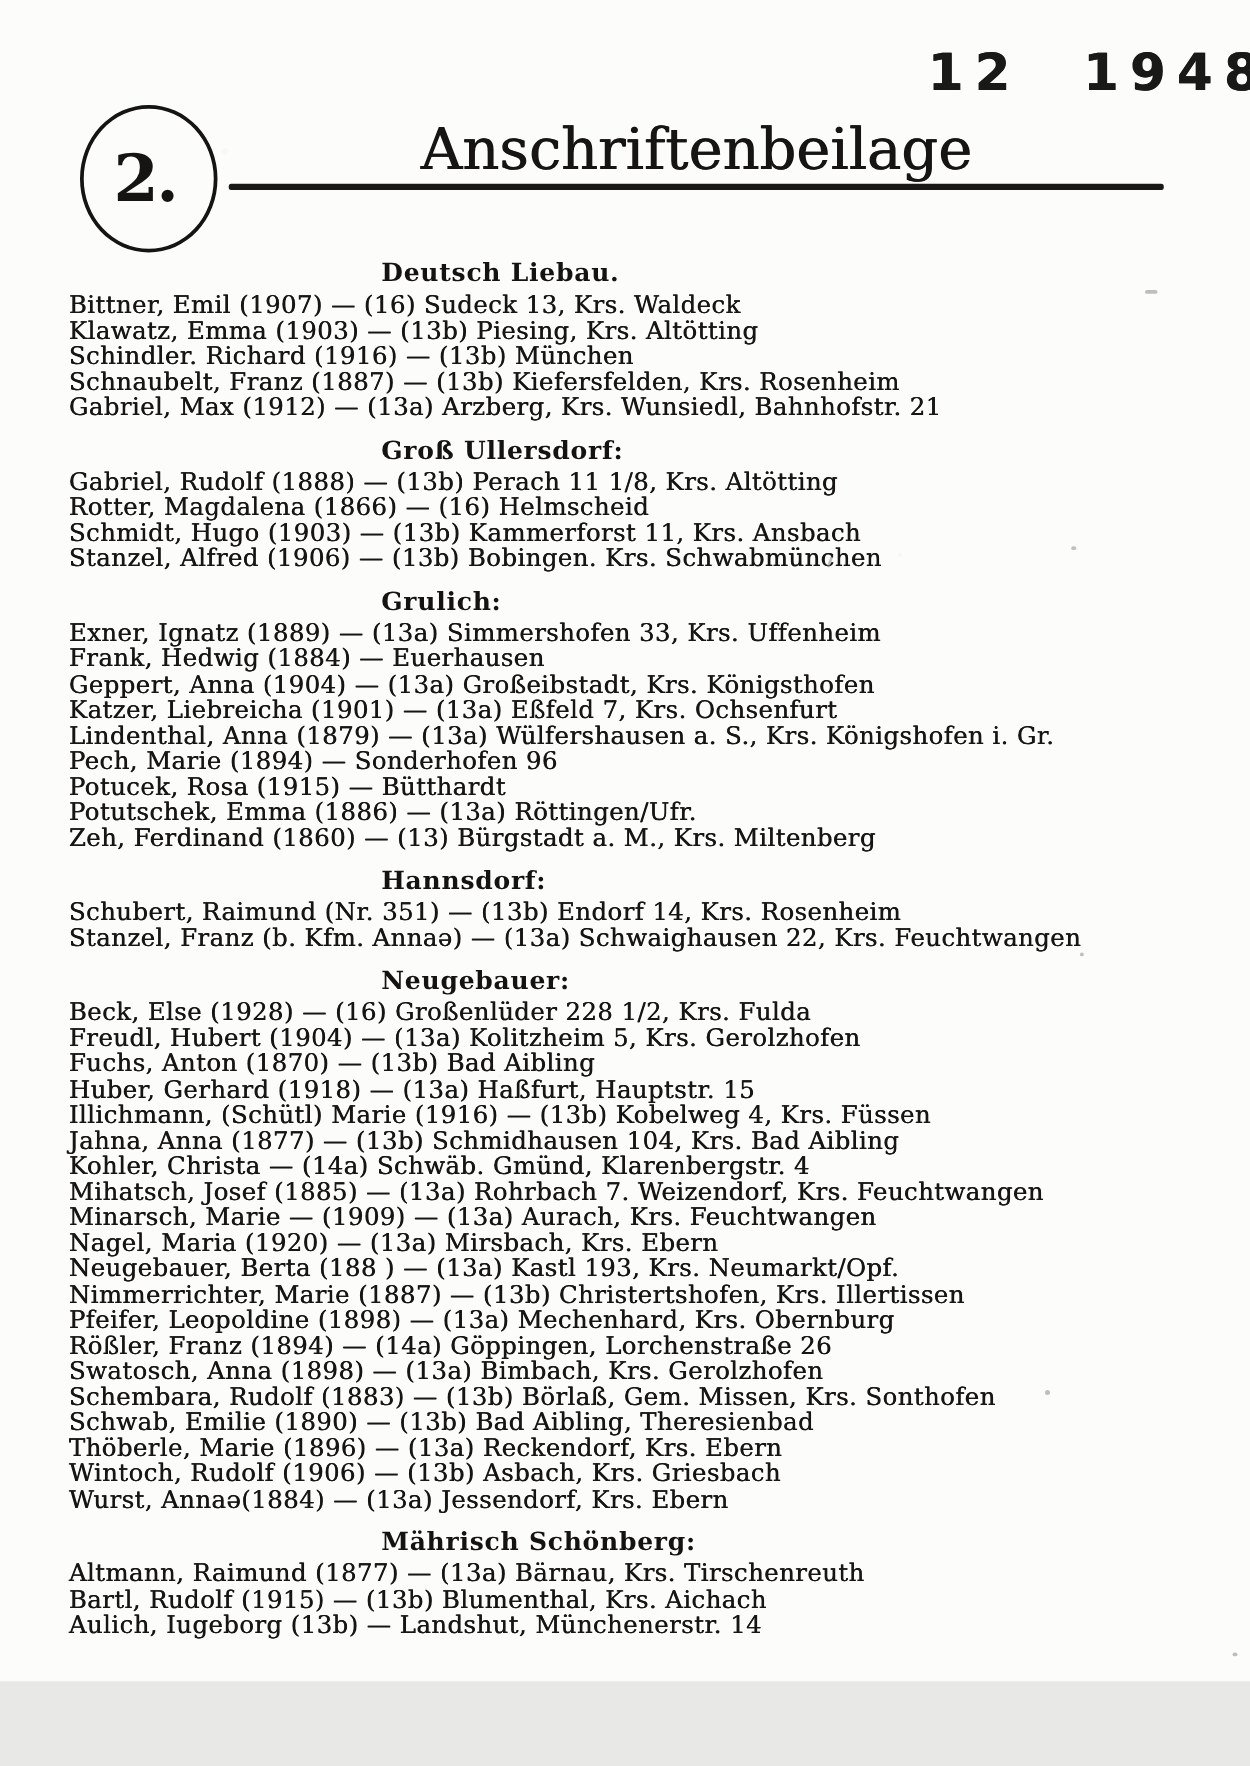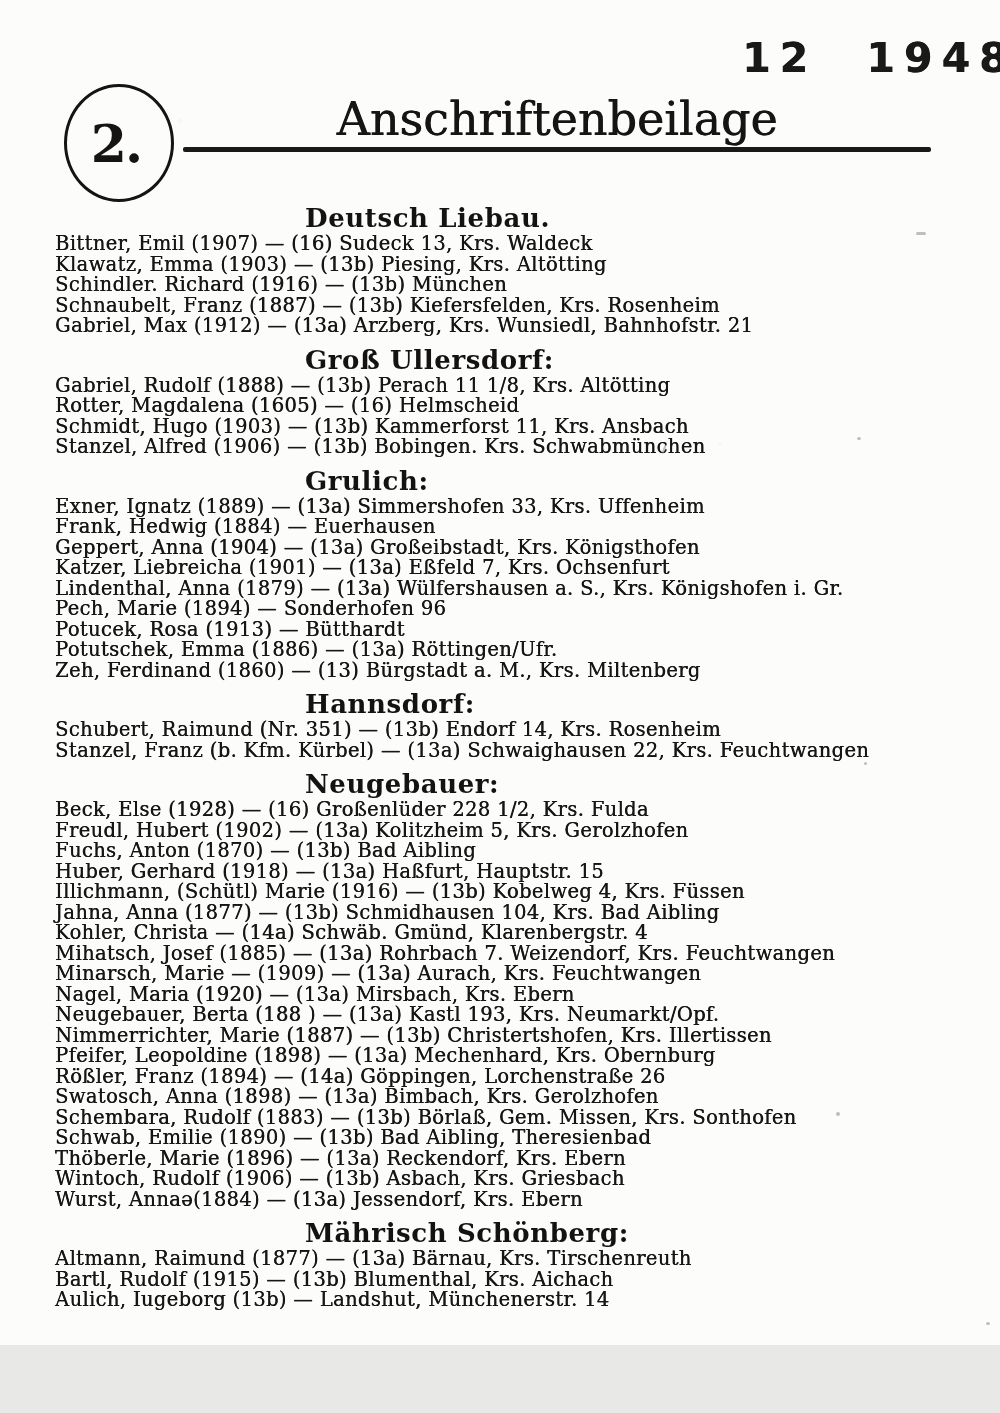--- a/index.html
+++ b/index.html
@@ -88,21 +88,21 @@
   
   .content {
     position: absolute;
     top: 195px;
     left: 55px;
     width: 920px;
   }
   .sec-heading {
     margin: 0;
     padding: 12px 0 5px 250px;
-    font-size: 26px;
+    font-size: 20px;
     line-height: 22px;
     font-weight: bold;
     letter-spacing: 0.6px;
     color: #141312;
     white-space: nowrap;
   }
   .entry-line {
     font-size: 19.5px;
     line-height: 20.5px;
     letter-spacing: 0.35px;
@@ -139,45 +139,45 @@
         <h3 class="sec-heading">Deutsch Liebau.</h3>
         <div class="entry-line">Bittner, Emil (1907) — (16) Sudeck 13, Krs. Waldeck</div>
         <div class="entry-line">Klawatz, Emma (1903) — (13b) Piesing, Krs. Altötting</div>
         <div class="entry-line">Schindler. Richard (1916) — (13b) München</div>
         <div class="entry-line">Schnaubelt, Franz (1887) — (13b) Kiefersfelden, Krs. Rosenheim</div>
         <div class="entry-line">Gabriel, Max (1912) — (13a) Arzberg, Krs. Wunsiedl, Bahnhofstr. 21</div>
       </div>
       <div class="section">
         <h3 class="sec-heading">Groß Ullersdorf:</h3>
         <div class="entry-line">Gabriel, Rudolf (1888) — (13b) Perach 11 1/8, Krs. Altötting</div>
-        <div class="entry-line">Rotter, Magdalena (1605) — (16) Helmscheid</div>
+        <div class="entry-line">Rotter, Magdalena (1866) — (16) Helmscheid</div>
         <div class="entry-line">Schmidt, Hugo (1903) — (13b) Kammerforst 11, Krs. Ansbach</div>
         <div class="entry-line">Stanzel, Alfred (1906) — (13b) Bobingen. Krs. Schwabmünchen</div>
       </div>
       <div class="section">
         <h3 class="sec-heading">Grulich:</h3>
         <div class="entry-line">Exner, Ignatz (1889) — (13a) Simmershofen 33, Krs. Uffenheim</div>
         <div class="entry-line">Frank, Hedwig (1884) — Euerhausen</div>
         <div class="entry-line">Geppert, Anna (1904) — (13a) Großeibstadt, Krs. Königsthofen</div>
         <div class="entry-line">Katzer, Liebreicha (1901) — (13a) Eßfeld 7, Krs. Ochsenfurt</div>
         <div class="entry-line">Lindenthal, Anna (1879) — (13a) Wülfershausen a. S., Krs. Königshofen i. Gr.</div>
         <div class="entry-line">Pech, Marie (1894) — Sonderhofen 96</div>
-        <div class="entry-line">Potucek, Rosa (1913) — Bütthardt</div>
+        <div class="entry-line">Potucek, Rosa (1915) — Bütthardt</div>
         <div class="entry-line">Potutschek, Emma (1886) — (13a) Röttingen/Ufr.</div>
         <div class="entry-line">Zeh, Ferdinand (1860) — (13) Bürgstadt a. M., Krs. Miltenberg</div>
       </div>
       <div class="section">
         <h3 class="sec-heading">Hannsdorf:</h3>
         <div class="entry-line">Schubert, Raimund (Nr. 351) — (13b) Endorf 14, Krs. Rosenheim</div>
-        <div class="entry-line">Stanzel, Franz (b. Kfm. Kürbel) — (13a) Schwaighausen 22, Krs. Feuchtwangen</div>
+        <div class="entry-line">Stanzel, Franz (b. Kfm. Annaə) — (13a) Schwaighausen 22, Krs. Feuchtwangen</div>
       </div>
       <div class="section">
         <h3 class="sec-heading">Neugebauer:</h3>
         <div class="entry-line">Beck, Else (1928) — (16) Großenlüder 228 1/2, Krs. Fulda</div>
-        <div class="entry-line">Freudl, Hubert (1902) — (13a) Kolitzheim 5, Krs. Gerolzhofen</div>
+        <div class="entry-line">Freudl, Hubert (1904) — (13a) Kolitzheim 5, Krs. Gerolzhofen</div>
         <div class="entry-line">Fuchs, Anton (1870) — (13b) Bad Aibling</div>
         <div class="entry-line">Huber, Gerhard (1918) — (13a) Haßfurt, Hauptstr. 15</div>
         <div class="entry-line">Illichmann, (Schütl) Marie (1916) — (13b) Kobelweg 4, Krs. Füssen</div>
         <div class="entry-line">Jahna, Anna (1877) — (13b) Schmidhausen 104, Krs. Bad Aibling</div>
         <div class="entry-line">Kohler, Christa — (14a) Schwäb. Gmünd, Klarenbergstr. 4</div>
         <div class="entry-line">Mihatsch, Josef (1885) — (13a) Rohrbach 7. Weizendorf, Krs. Feuchtwangen</div>
         <div class="entry-line">Minarsch, Marie — (1909) — (13a) Aurach, Krs. Feuchtwangen</div>
         <div class="entry-line">Nagel, Maria (1920) — (13a) Mirsbach, Krs. Ebern</div>
         <div class="entry-line">Neugebauer, Berta (188 ) — (13a) Kastl 193, Krs. Neumarkt/Opf.</div>
         <div class="entry-line">Nimmerrichter, Marie (1887) — (13b) Christertshofen, Krs. Illertissen</div>

